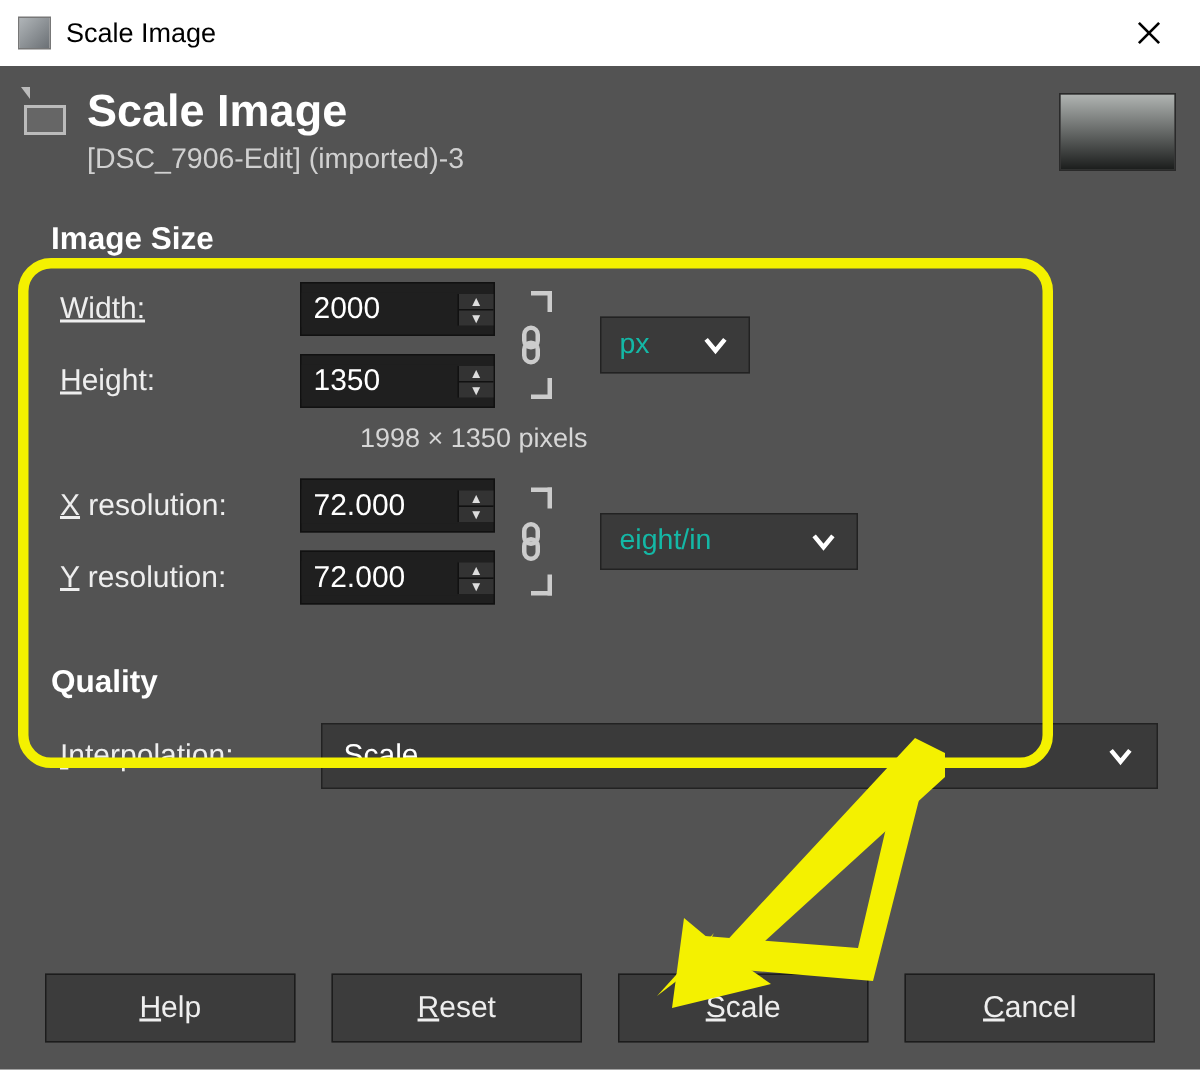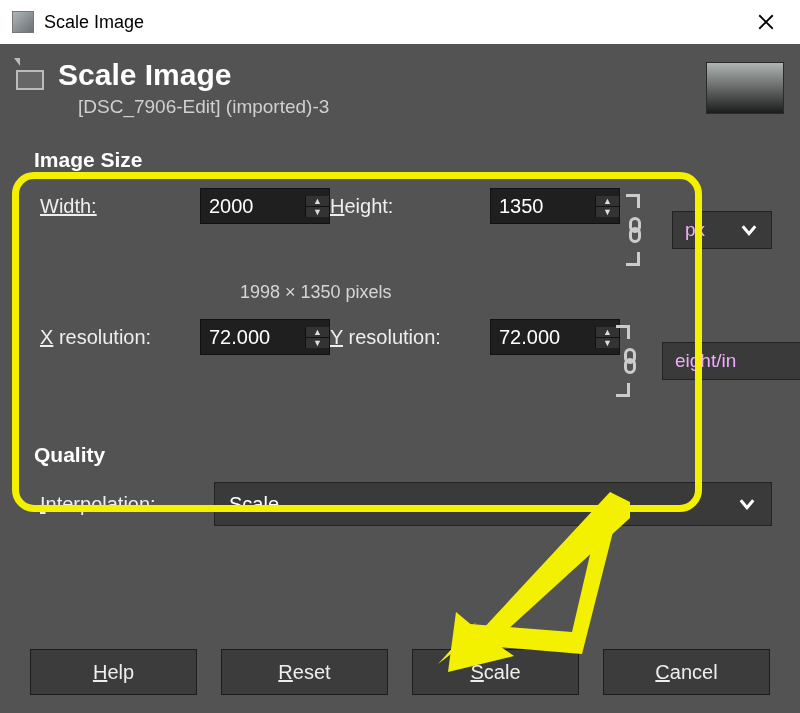--- a/index.html
+++ b/index.html
@@ -65,21 +65,21 @@
     border-color: transparent #bbb transparent transparent;
   }
   .header-icon .rect {
     position: absolute; left:4px; top:6px; width:28px; height:20px;
     border: 2px solid #bbb; background:#666;
   }
   .header-text .t1 {
     font-size: 30px; font-weight: 700; color: #fff;
   }
   .header-text .t2 {
-    font-size: 19px; color: #d0d0d0; margin-top: 4px; margin-left: 20px;
+    font-size: 19px; color: #d0d0d0; margin-top: 4px;
   }
   .thumb {
     margin-left: auto;
     width: 78px; height: 52px;
     background: linear-gradient(#b0b4b2,#1b1d1c);
     border: 1px solid #2a2a2a;
     margin-top: 4px;
   }
   .section {
     padding: 0 28px 0 40px;
@@ -128,21 +128,21 @@
     width: 20px; height: 30px; display:flex;flex-direction:column;align-items:center;justify-content:center;
     position: relative;
   }
   .chain-link .l1,.chain-link .l2{
     width:12px;height:16px;border:3px solid #ccc;border-radius:6px;
   }
   .chain-link .l2{margin-top:-6px;}
   .dropdown {
     display:flex;align-items:center;justify-content:space-between;
     background:#3a3a3a;border:1px solid #222;
-    height:38px; padding:0 12px; font-size:19px;color:#f0abfc;
+    height:38px; padding:0 12px; font-size:19px;color:#14b8a6;
   }
   .dropdown .chev { margin-left:14px; }
   .size-unit { width: 100px; margin-left: 22px; }
   .res-unit { width: 172px; margin-left: 22px; }
   .dims-text { font-size:18px;color:#d6d6d6; margin: 4px 0 10px 200px; }
   .quality-sec { padding: 14px 28px 0 40px; }
   .interp-drop {
     flex:1; margin-left: 0px;
     background:#3a3a3a;border:1px solid #222;height:44px;
     display:flex;align-items:center;justify-content:space-between;
@@ -166,21 +166,21 @@
   }
   .hl1 { left:12px; top:128px; width:690px; height:340px; }
   .arrow-anno {
     position:absolute;
     pointer-events:none;
   }
   .two-rows {
     display:flex;
   }
   .left-stack {
-    display:flex; flex-direction:row;
+    display:flex; flex-direction:column;
   }
   .left-stack .row { height:48px; }
   svg.chev { width:20px;height:20px; }
 </style>
 </head>
 <body>
 
 <div class="window">
 
   <div class="titlebar">

